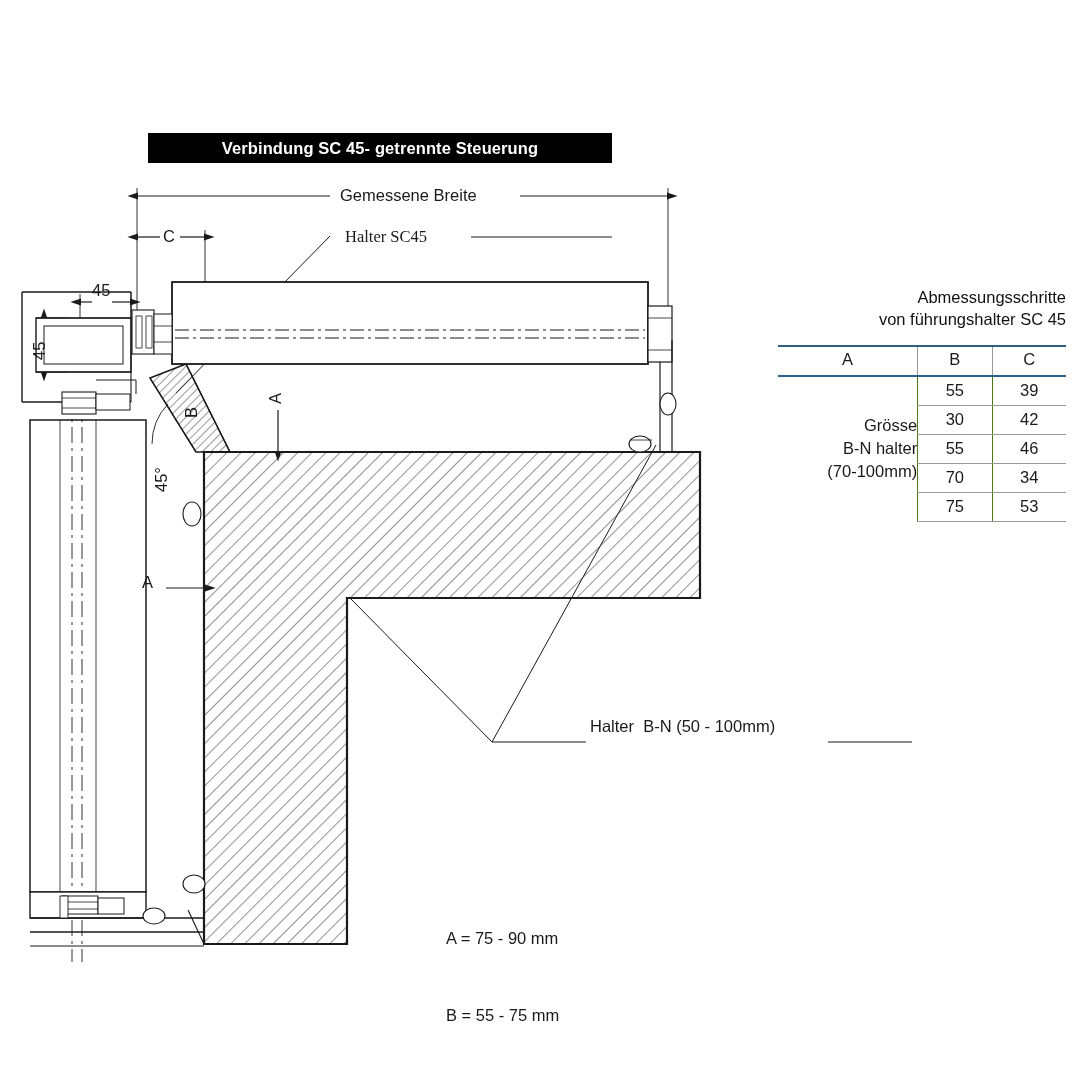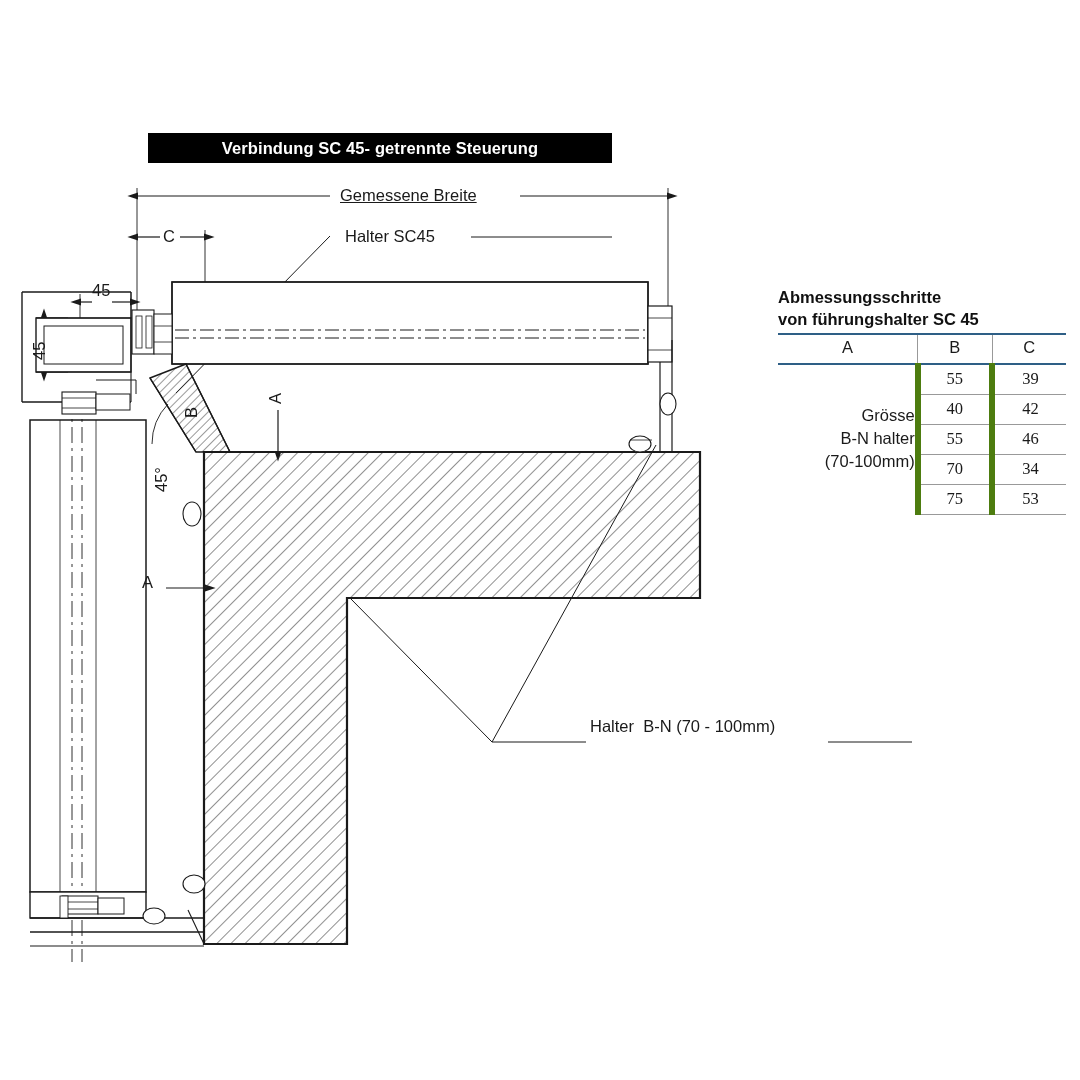--- a/index.html
+++ b/index.html
@@ -54,26 +54,26 @@
     transform-origin: left top;
   }
   
   .table-block {
     position: absolute;
     left: 778px;
     top: 286px;
     width: 288px;
   }
   .table-title {
-    text-align: left;
-    font-size: 16.5px;
-    font-weight: bold;
+    text-align: right;
+    font-size: 16.5px;
+    font-weight: normal;
     line-height: 1.35;
     color: #111;
-    margin-bottom: 2px;
+    margin-bottom: 14px;
   }
   table.dims {
     border-collapse: collapse;
     width: 288px;
     font-size: 16.5px;
   }
   table.dims th, table.dims td {
     text-align: center;
     padding: 4px 0 5px 0;
     font-weight: normal;
@@ -88,23 +88,22 @@
   table.dims thead th.col-a { width: 140px; }
   table.dims thead th.col-b { width: 74px; border-left: 1px solid #999; }
   table.dims thead th.col-c { width: 74px; border-left: 1px solid #999; }
   table.dims tbody td.col-a {
     vertical-align: middle;
     line-height: 1.4;
     text-align: right;
   }
   table.dims tbody td.col-b,
   table.dims tbody td.col-c {
-    border-left: 6px solid #4d7c0f;
+    border-left: 1px solid #4d7c0f;
     border-bottom: 1px solid #999;
-    font-family: Liberation Serif, serif;
   }
   table.dims tbody tr:last-child td.col-b,
   table.dims tbody tr:last-child td.col-c {
     border-bottom: 1px solid #999;
   }
   table.dims tbody tr:first-child td.col-b,
   table.dims tbody tr:first-child td.col-c {
     border-top: 0;
   }
   .notes {
@@ -270,40 +269,44 @@
         <ellipse cx="154" cy="916" rx="11" ry="8" fill="#ffffff" stroke="#1a1a1a" stroke-width="1.1"></ellipse>
         <path d="M204,944 L188,910" stroke-width="1.1"></path>
         <rect x="60" y="896" width="8" height="22" fill="#ffffff" stroke="#1a1a1a" stroke-width="0.9"></rect>
       </g>
 
     </g>
   </svg>
 
   <div class="title-banner">Verbindung SC 45- getrennte Steuerung</div>
 
-  <div class="lbl" style="left:340px; top:186px;text-decoration:underline;">Gemessene Breite</div>
+  <div class="lbl" style="left:340px; top:186px;">Gemessene Breite</div>
 
   <div class="lbl" style="left:163px; top:227px;">C</div>
 
-  <div class="lbl" style="left:345px; top:227px;">Halter SC45</div>
+  <div class="lbl" style="left:345px; top:227px;font-family:Liberation Serif, serif;">Halter SC45</div>
 
   <div class="lbl" style="left:92px; top:281px;">45</div>
 
   <div class="lbl rot90" style="left:30px; top:360px;">45</div>
 
   <div class="lbl rot90" style="left:266px; top:404px;">A</div>
 
   <div class="lbl rot90" style="left:182px; top:418px;">B</div>
 
   <div class="lbl rot90" style="left:152px; top:492px;">45°</div>
 
   <div class="lbl" style="left:142px; top:573px;">A</div>
 
-  <div class="lbl" style="left:590px; top:717px;">Halter  B-N (70 - 100mm)</div>
-
+  <div class="lbl" style="left:590px; top:717px;">Halter  B-N (50 - 100mm)</div>
+
+  <div class="notes">
+    <div>A = 75 - 90 mm</div>
+    <div>B = 55 - 75 mm</div>
+  </div>
 
   <div class="table-block">
     <div class="table-title">
       <div>Abmessungsschritte</div>
       <div>von führungshalter SC 45</div>
     </div>
     <table class="dims">
       <thead>
         <tr>
           <th class="col-a">A</th>
@@ -315,21 +318,21 @@
         <tr>
           <td class="col-a" rowspan="5">
             <div>Grösse</div>
             <div>B-N halter</div>
             <div>(70-100mm)</div>
           </td>
           <td class="col-b">55</td>
           <td class="col-c">39</td>
         </tr>
         <tr>
-          <td class="col-b">40</td>
+          <td class="col-b">30</td>
           <td class="col-c">42</td>
         </tr>
         <tr>
           <td class="col-b">55</td>
           <td class="col-c">46</td>
         </tr>
         <tr>
           <td class="col-b">70</td>
           <td class="col-c">34</td>
         </tr>

